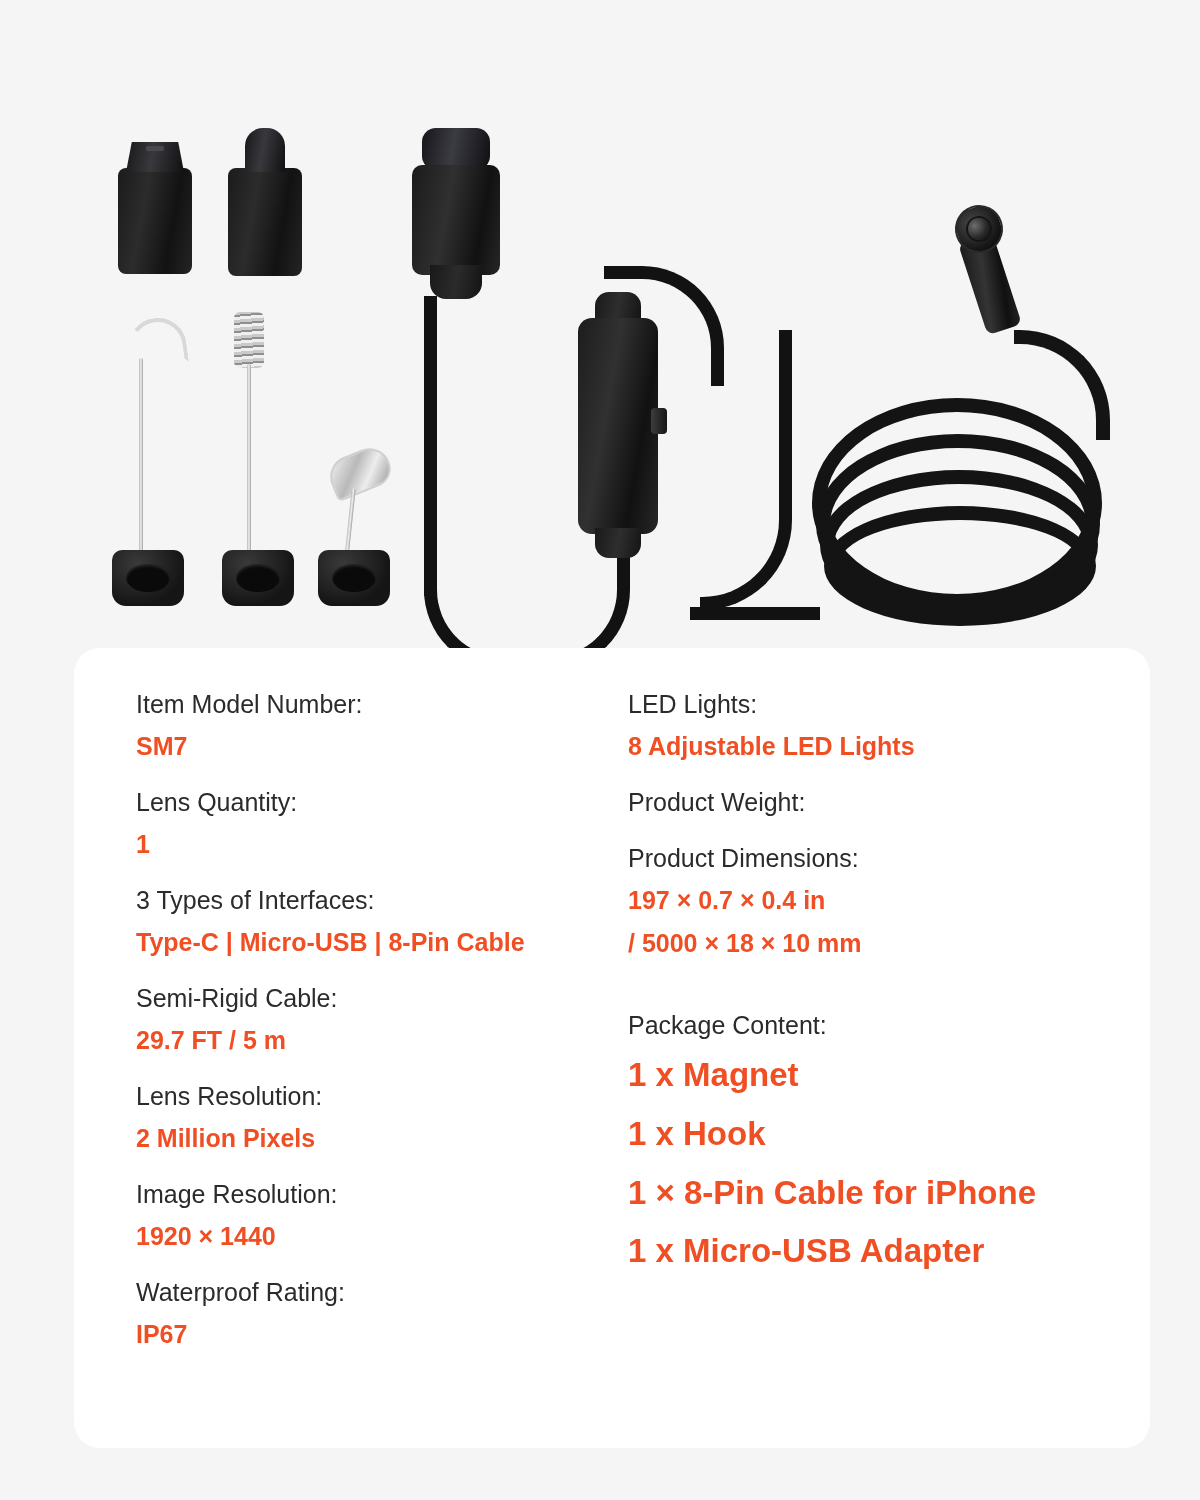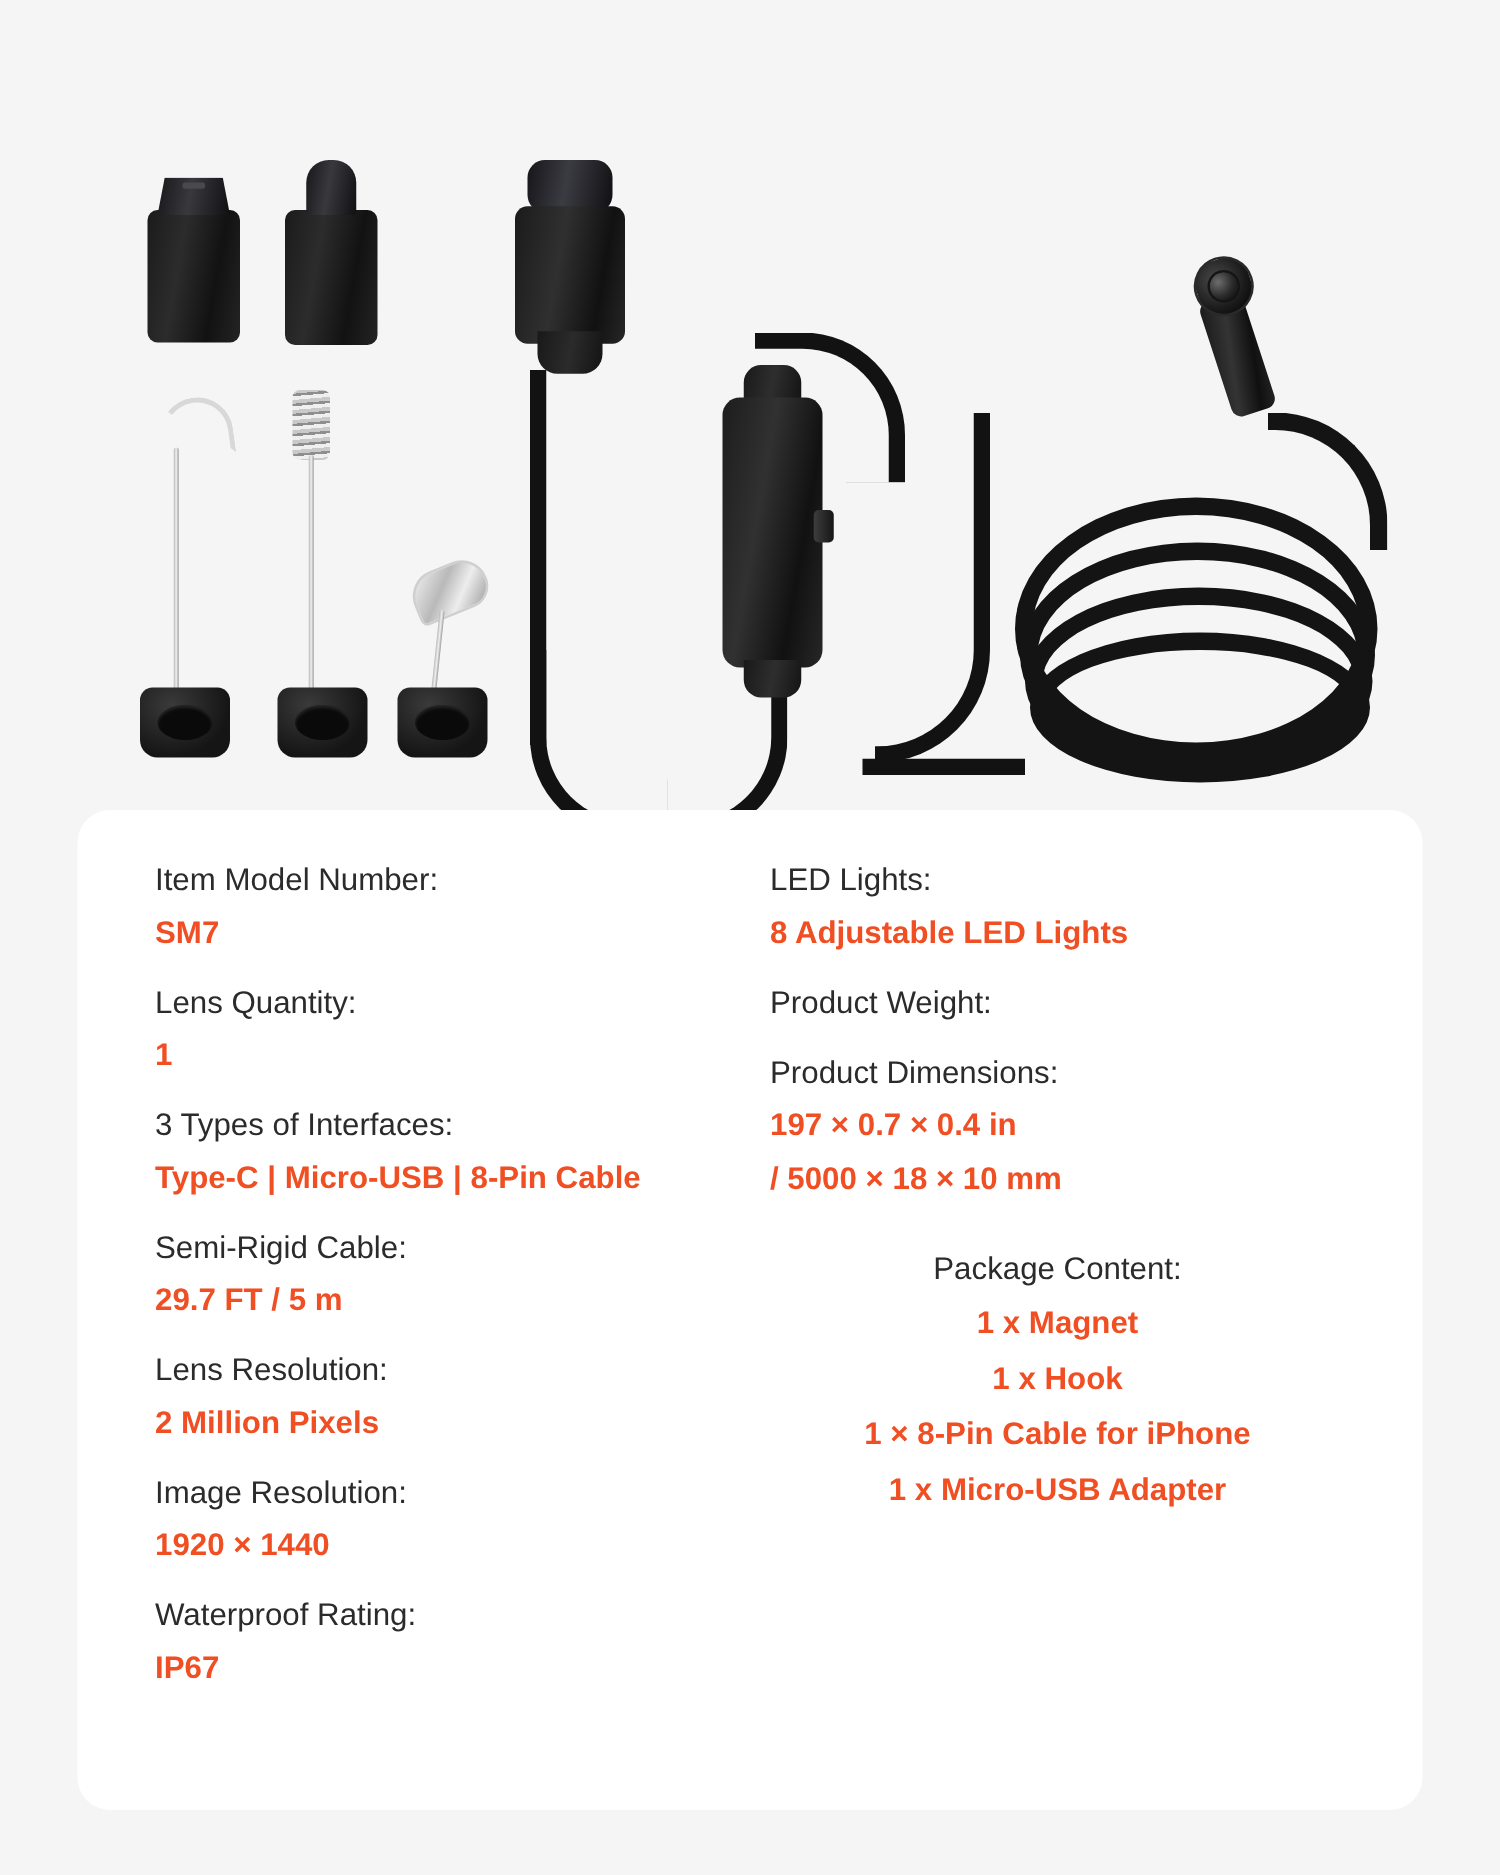--- a/index.html
+++ b/index.html
@@ -184,21 +184,21 @@
     left: 972px; top: 236px;
     width: 36px; height: 96px;
     background: linear-gradient(100deg,#1a1a1a 0%,#343434 40%,#101010 75%,#242424 100%);
     border-radius: 8px;
     transform: rotate(-18deg);
   }
 
   
   #spec-card {
     position:absolute;
-    left: 62px; top: 648px;
+    left: 74px; top: 648px;
     width: 1076px; height: 800px;
     background: #ffffff;
     border-radius: 26px;
   }
   .cols {
     display:flex;
     padding: 40px 62px 0 62px;
   }
   .col { width: 50%; }
   .col.right { padding-left: 16px; }
@@ -212,24 +212,24 @@
   }
   .spec-value {
     font-size: 25px;
     color: #f04e23;
     font-weight: 700;
     line-height: 1.45;
     margin-top: 6px;
   }
   .spec-value.two-line { line-height: 1.5; }
 
-  .pkg-block { margin-top: 36px; text-align: center; }
+  .pkg-block { margin-top: 46px; }
   .pkg-list { margin-top: 4px; }
   .pkg-item {
-    font-size: 25px;
+    font-size: 33px;
     color: #f04e23;
     font-weight: 700;
     line-height: 1.78;
   }
 </style>
 </head>
 <body>
 
 <div id="page">
 

